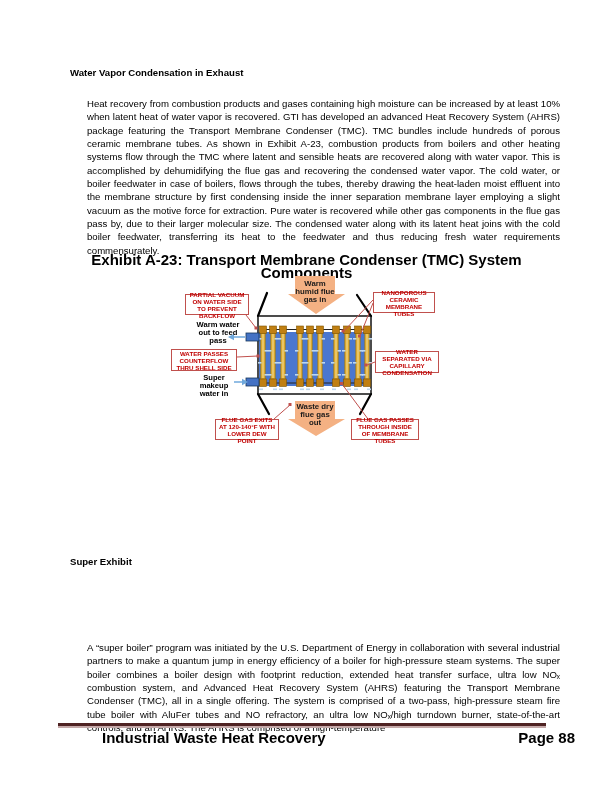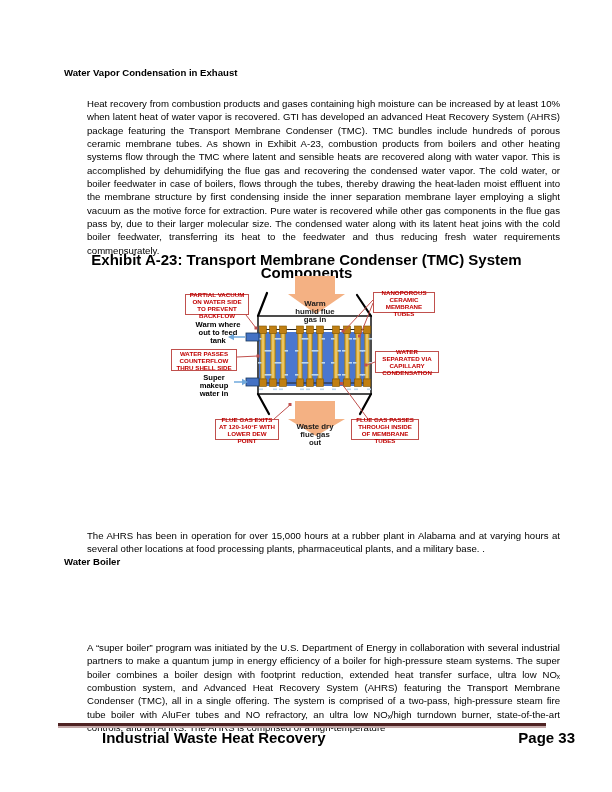--- a/index.html
+++ b/index.html
@@ -1,34 +1,34 @@
 <!DOCTYPE html>
 <html><head>
 <meta charset="utf-8">
 <style>
   html,body { margin:0; padding:0; background:#ffffff; }
   .page {
     position:relative; width:612px; height:792px; background:#fff;
     font-family:"Liberation Sans", sans-serif; color:#000; overflow:hidden;
   }
-  .heading { position:absolute; left:64px; width:473px; font-size:9.6px; font-weight:bold; line-height:13px; }
+  .heading { position:absolute; left:70px; width:473px; font-size:9.6px; font-weight:bold; line-height:13px; }
   .body-text { position:absolute; left:70px; width:473px; font-size:9.6px; line-height:13.35px; text-align:justify; margin:17px; }
   .exhibit-title { position:absolute; left:70px; width:473px; font-size:15px; font-weight:bold; text-align:center; line-height:13px; }
 
   
   .diagram { position:absolute; left:148px; top:276px; width:335px; height:182px; }
   .diagram svg { position:absolute; left:0; top:0; }
   .callout {
     position:absolute; box-sizing:border-box; background:#fff;
     border:1px solid #C0504D; color:#C00000;
     font-size:6.2px; font-weight:bold; line-height:7px; text-align:center;
     display:flex; align-items:center; justify-content:center; padding:1px 2px;
   }
   .diag-label { position:absolute; font-size:7.6px; font-weight:bold; line-height:8.2px; text-align:center; color:#000; }
-  .arrow-text { position:absolute; font-size:7.8px; font-weight:bold; line-height:8.2px; text-align:center; color:#1a1a1a;margin-top:20px; }
+  .arrow-text { position:absolute; font-size:7.8px; font-weight:bold; line-height:8.2px; text-align:center; color:#1a1a1a; }
 
   
   .footer-rule { position:absolute; left:58px; top:723px; width:488px; height:0;
     border-top:3px solid #4F2323; border-bottom:2px solid #C5A9A9; }
   .footer-row { position:absolute; left:70px; top:729px; width:473px;
     display:flex; justify-content:space-between; font-size:15px; font-weight:bold;padding-left:32px; }
 </style>
 </head>
 <body>
 
@@ -169,34 +169,33 @@
         <line x1="126" y1="143" x2="142" y2="129" stroke-width="1" stroke="#C0504D"></line>
         <rect x="140.5" y="127" width="3" height="3" fill="#C0504D"></rect>
         <line x1="220" y1="143" x2="194" y2="108" stroke-width="1" stroke="#C0504D"></line>
         <rect x="192" y="106" width="3" height="3" fill="#C0504D"></rect>
       </g>
     </svg>
 
     <div class="arrow-text" style="left:146px; top:4px; width:42px">Warm humid flue gas in</div>
     <div class="arrow-text" style="left:146px; top:127px; width:42px">Waste dry flue gas out</div>
 
-    <div class="diag-label" style="left:42px; top:45px; width:56px">Warm where out to feed tank</div>
+    <div class="diag-label" style="left:42px; top:45px; width:56px">Warm water out to feed pass</div>
     <div class="diag-label" style="left:46px; top:98px; width:40px">Super makeup water in</div>
 
     <div class="callout" style="left:37px;  top:18px;  width:64px; height:21px">PARTIAL VACUUM ON WATER SIDE TO PREVENT BACKFLOW</div>
     <div class="callout" style="left:225px; top:16px;  width:62px; height:21px">NANOPOROUS CERAMIC MEMBRANE TUBES</div>
     <div class="callout" style="left:23px;  top:73px;  width:66px; height:22px">WATER PASSES COUNTERFLOW THRU SHELL SIDE</div>
     <div class="callout" style="left:227px; top:75px;  width:64px; height:22px">WATER SEPARATED VIA CAPILLARY CONDENSATION</div>
     <div class="callout" style="left:67px;  top:143px; width:64px; height:21px">FLUE GAS EXITS AT 120-140°F WITH LOWER DEW POINT</div>
     <div class="callout" style="left:203px; top:143px; width:68px; height:21px">FLUE GAS PASSES THROUGH INSIDE OF MEMBRANE TUBES</div>
   </div>
 
-  <p class="body-text" style="top:512px">The AHRS has been in operation for over 15,000 hours at a rubber plant in Alabama and at varying hours at several other locations at food processing plants, pharmaceutical plants, and a military base. .</p>
-
-  <div class="heading" style="top:555px">Water Boiler</div>
+
+  <div class="heading" style="top:555px">Super Exhibit</div>
   <p class="body-text" style="top:624px">A “super boiler” program was initiated by the U.S. Department of Energy in collaboration with several industrial partners to make a quantum jump in energy efficiency of a boiler for high-pressure steam systems. The super boiler combines a boiler design with footprint reduction, extended heat transfer surface, ultra low NOₓ combustion system, and Advanced Heat Recovery System (AHRS) featuring the Transport Membrane Condenser (TMC), all in a single offering. The system is comprised of a two-pass, high-pressure steam fire tube boiler with AluFer tubes and NO refractory, an ultra low NOₓ/high turndown burner, state-of-the-art controls, and an AHRS. The AHRS is comprised of a high-temperature</p>
 
   <div class="footer-rule"></div>
   <div class="footer-row">
     <span>Industrial Waste Heat Recovery</span>
-    <span>Page 33</span>
+    <span>Page 88</span>
   </div>
 </div>
 
 </body></html>

